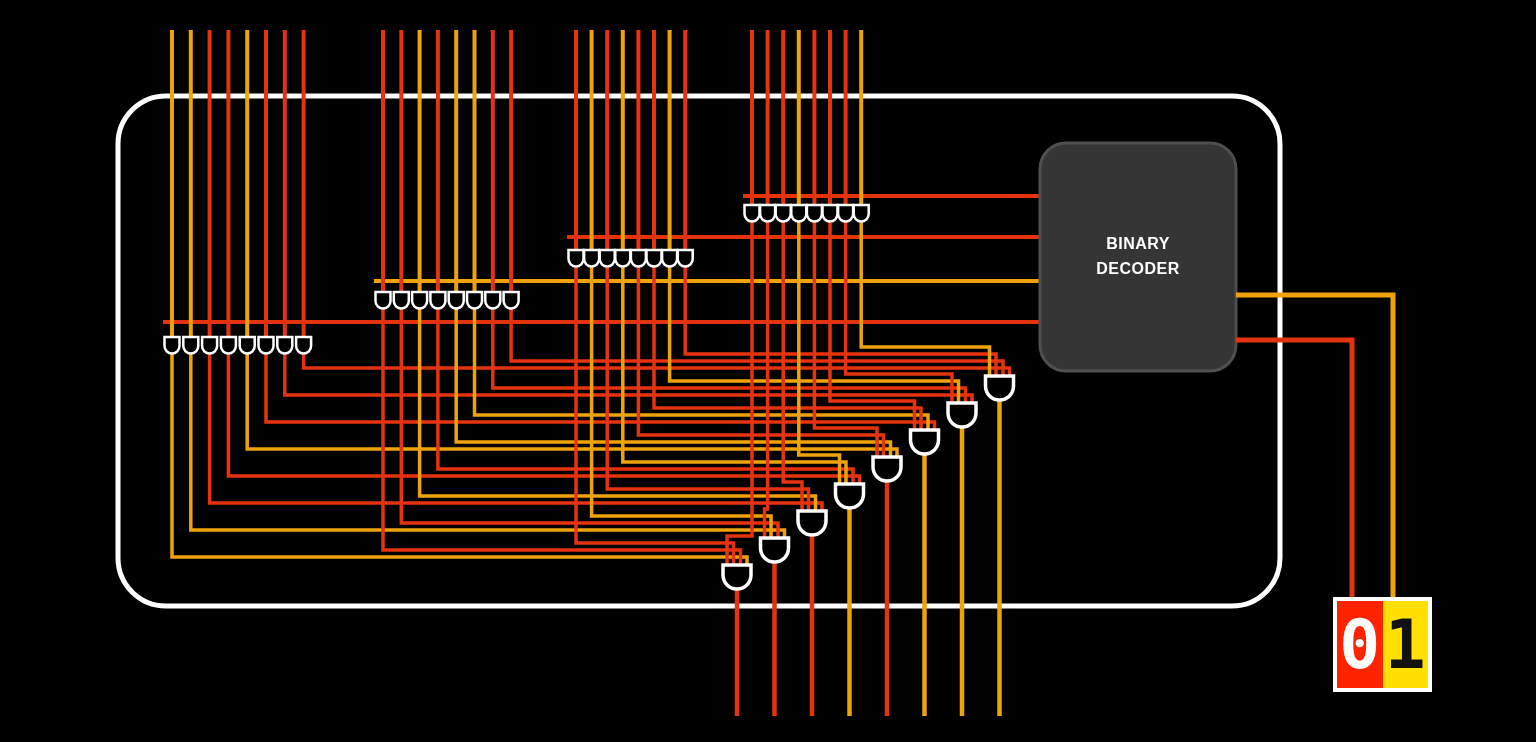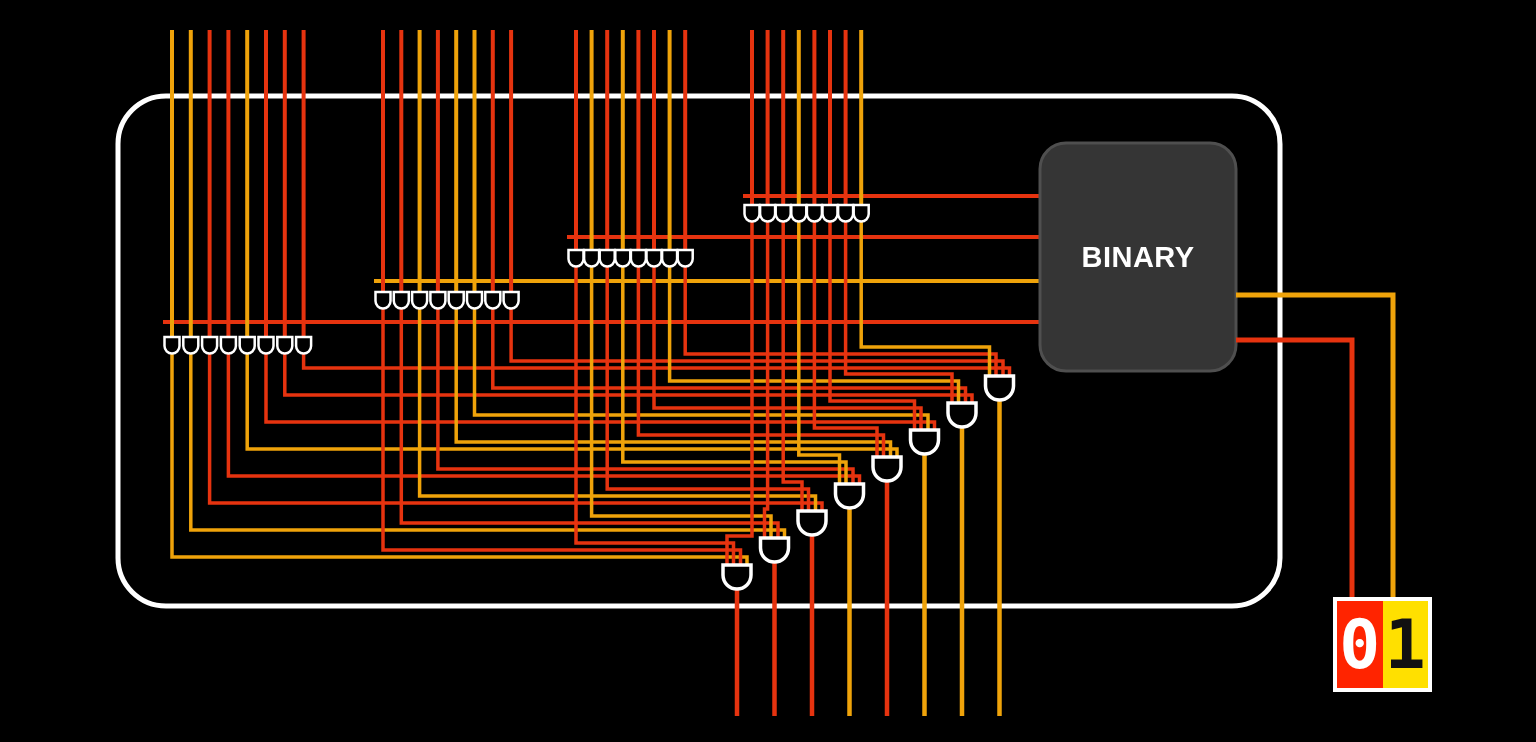--- a/index.html
+++ b/index.html
@@ -1,20 +1,20 @@
 <!DOCTYPE html>
 <html><head>
 <meta charset="utf-8">
 <style>
   html,body{margin:0;padding:0;background:#000;}
   .stage{position:relative;width:1536px;height:742px;overflow:hidden;background:#000;}
   #circuit{position:absolute;left:0;top:0;}
   .decoder-label{
     position:absolute;display:flex;flex-direction:column;align-items:center;justify-content:center;
-    font-family:"Liberation Sans",sans-serif;font-weight:bold;font-size:29px;letter-spacing:.5px;
+    font-family:"Liberation Sans",sans-serif;font-weight:bold;font-size:16px;letter-spacing:.5px;
     color:#fff;line-height:1.55;text-align:center;pointer-events:none;
   }
   .display{
     position:absolute;display:flex;background:#fff;padding:4px;box-sizing:border-box;
   }
   .display .cell{
     flex:1;display:flex;align-items:center;justify-content:center;
     font-family:"DejaVu Sans Mono",monospace;font-weight:bold;font-size:68px;line-height:1;
     cursor:pointer;user-select:none;
   }
@@ -141,19 +141,20 @@
       <path d="M 910.5 430 h 28 v 10 a 14 14 0 0 1 -28 0 z" stroke="#fff" stroke-width="3.5" fill="#000000"></path>
       <path d="M 948 403 h 28 v 10 a 14 14 0 0 1 -28 0 z" stroke="#fff" stroke-width="3.5" fill="#000000"></path>
       <path d="M 985.5 376 h 28 v 10 a 14 14 0 0 1 -28 0 z" stroke="#fff" stroke-width="3.5" fill="#000000"></path>
       <rect x="1040" y="143" width="196" height="228" rx="26" fill="#353535" stroke="#4f4f4f" stroke-width="3"></rect>
       <path d="M 1236 295 H 1393 V 597" stroke="#efa30a" stroke-width="5" fill="none"></path>
       <path d="M 1236 340 H 1352 V 597" stroke="#e6330f" stroke-width="5" fill="none"></path>
     </svg>
 
   <div id="decoderLabel" class="decoder-label" style="left: 1040px; top: 143px; width: 196px; height: 228px; color: rgb(255, 255, 255);">
     <div>BINARY</div>
+    <div>DECODER</div>
   </div>
 
   <div id="inputDisplay" class="display" style="left: 1333px; top: 597px; width: 99px; height: 95px; background: rgb(255, 255, 255);">
     <div class="cell" id="cell0" style="background: rgb(255, 36, 0); color: rgb(255, 255, 255);">0</div>
     <div class="cell" id="cell1" style="background: rgb(255, 224, 0); color: rgb(17, 17, 17);">1</div>
   </div>
 </div>
 
 </body></html>

